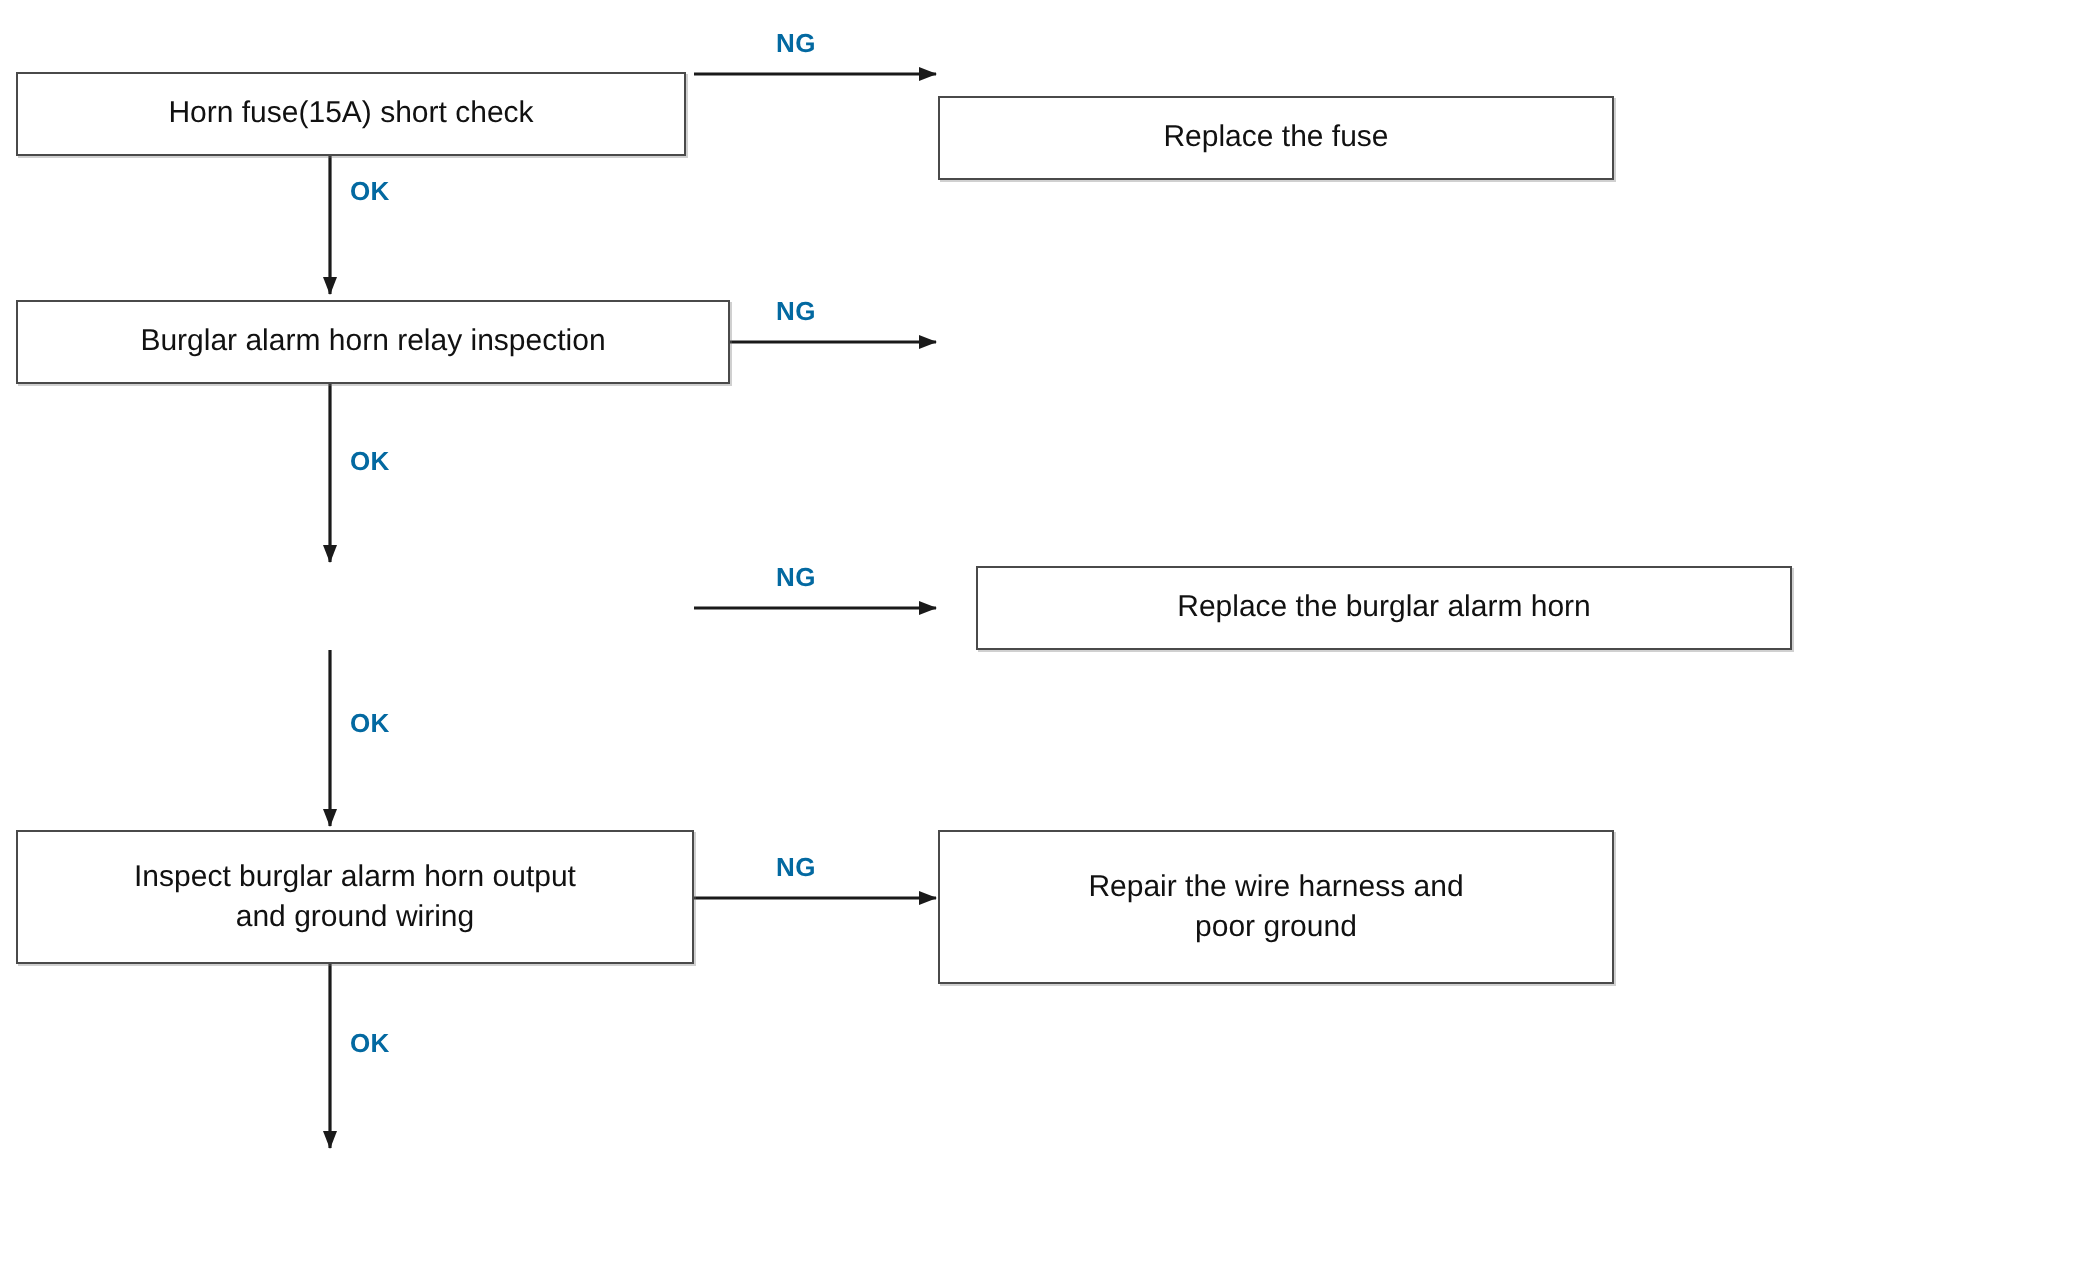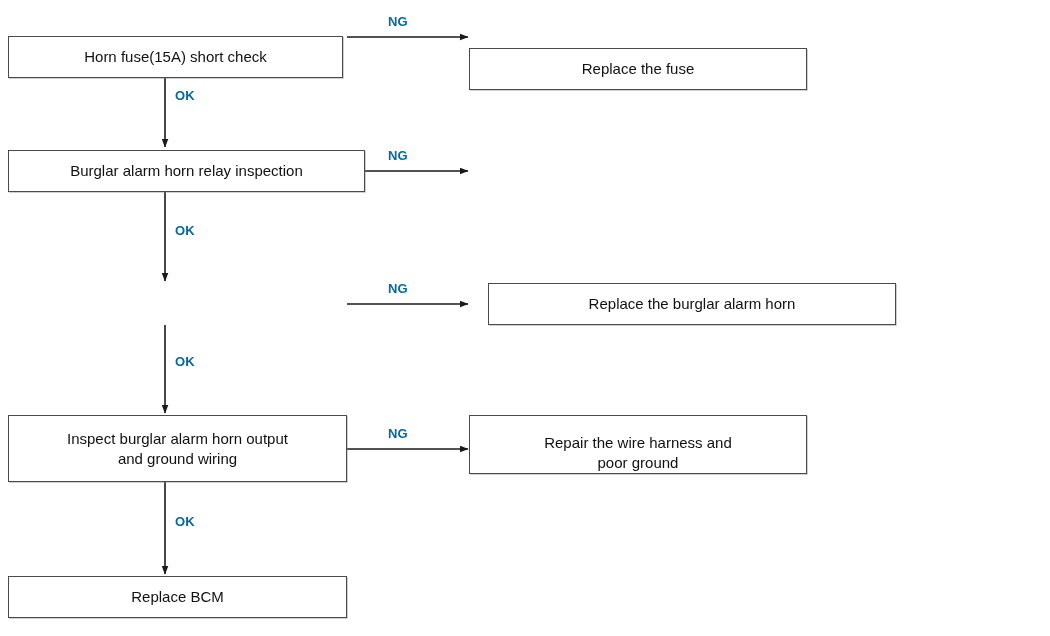--- a/index.html
+++ b/index.html
@@ -104,24 +104,21 @@
   <div class="node" style="left:469px; top:283px; width:408px; height:42px;margin-left:19px;">
     <span class="node-label">Replace the burglar alarm horn</span>
   </div>
   <div class="edge-label" style="left:388px; top:281px;">NG</div>
   <div class="edge-label" style="left:175px; top:354px;">OK</div>
 
   <div class="node" style="left:8px; top:415px; width:339px; height:67px;">
     <span class="node-label">Inspect burglar alarm horn output
 and ground wiring</span>
   </div>
-  <div class="node" style="left:469px; top:415px; width:338px; height:59px;align-items:flex-end;">
+  <div class="node" style="left:469px; top:415px; width:338px; height:77px;">
     <span class="node-label">Repair the wire harness and
 poor ground</span>
   </div>
   <div class="edge-label" style="left:388px; top:426px;">NG</div>
   <div class="edge-label" style="left:175px; top:514px;">OK</div>
 
-  <div class="node" style="left:8px; top:576px; width:339px; height:42px;">
-    <span class="node-label">Replace BCM</span>
-  </div>
 
 </div>
 
 </body></html>

